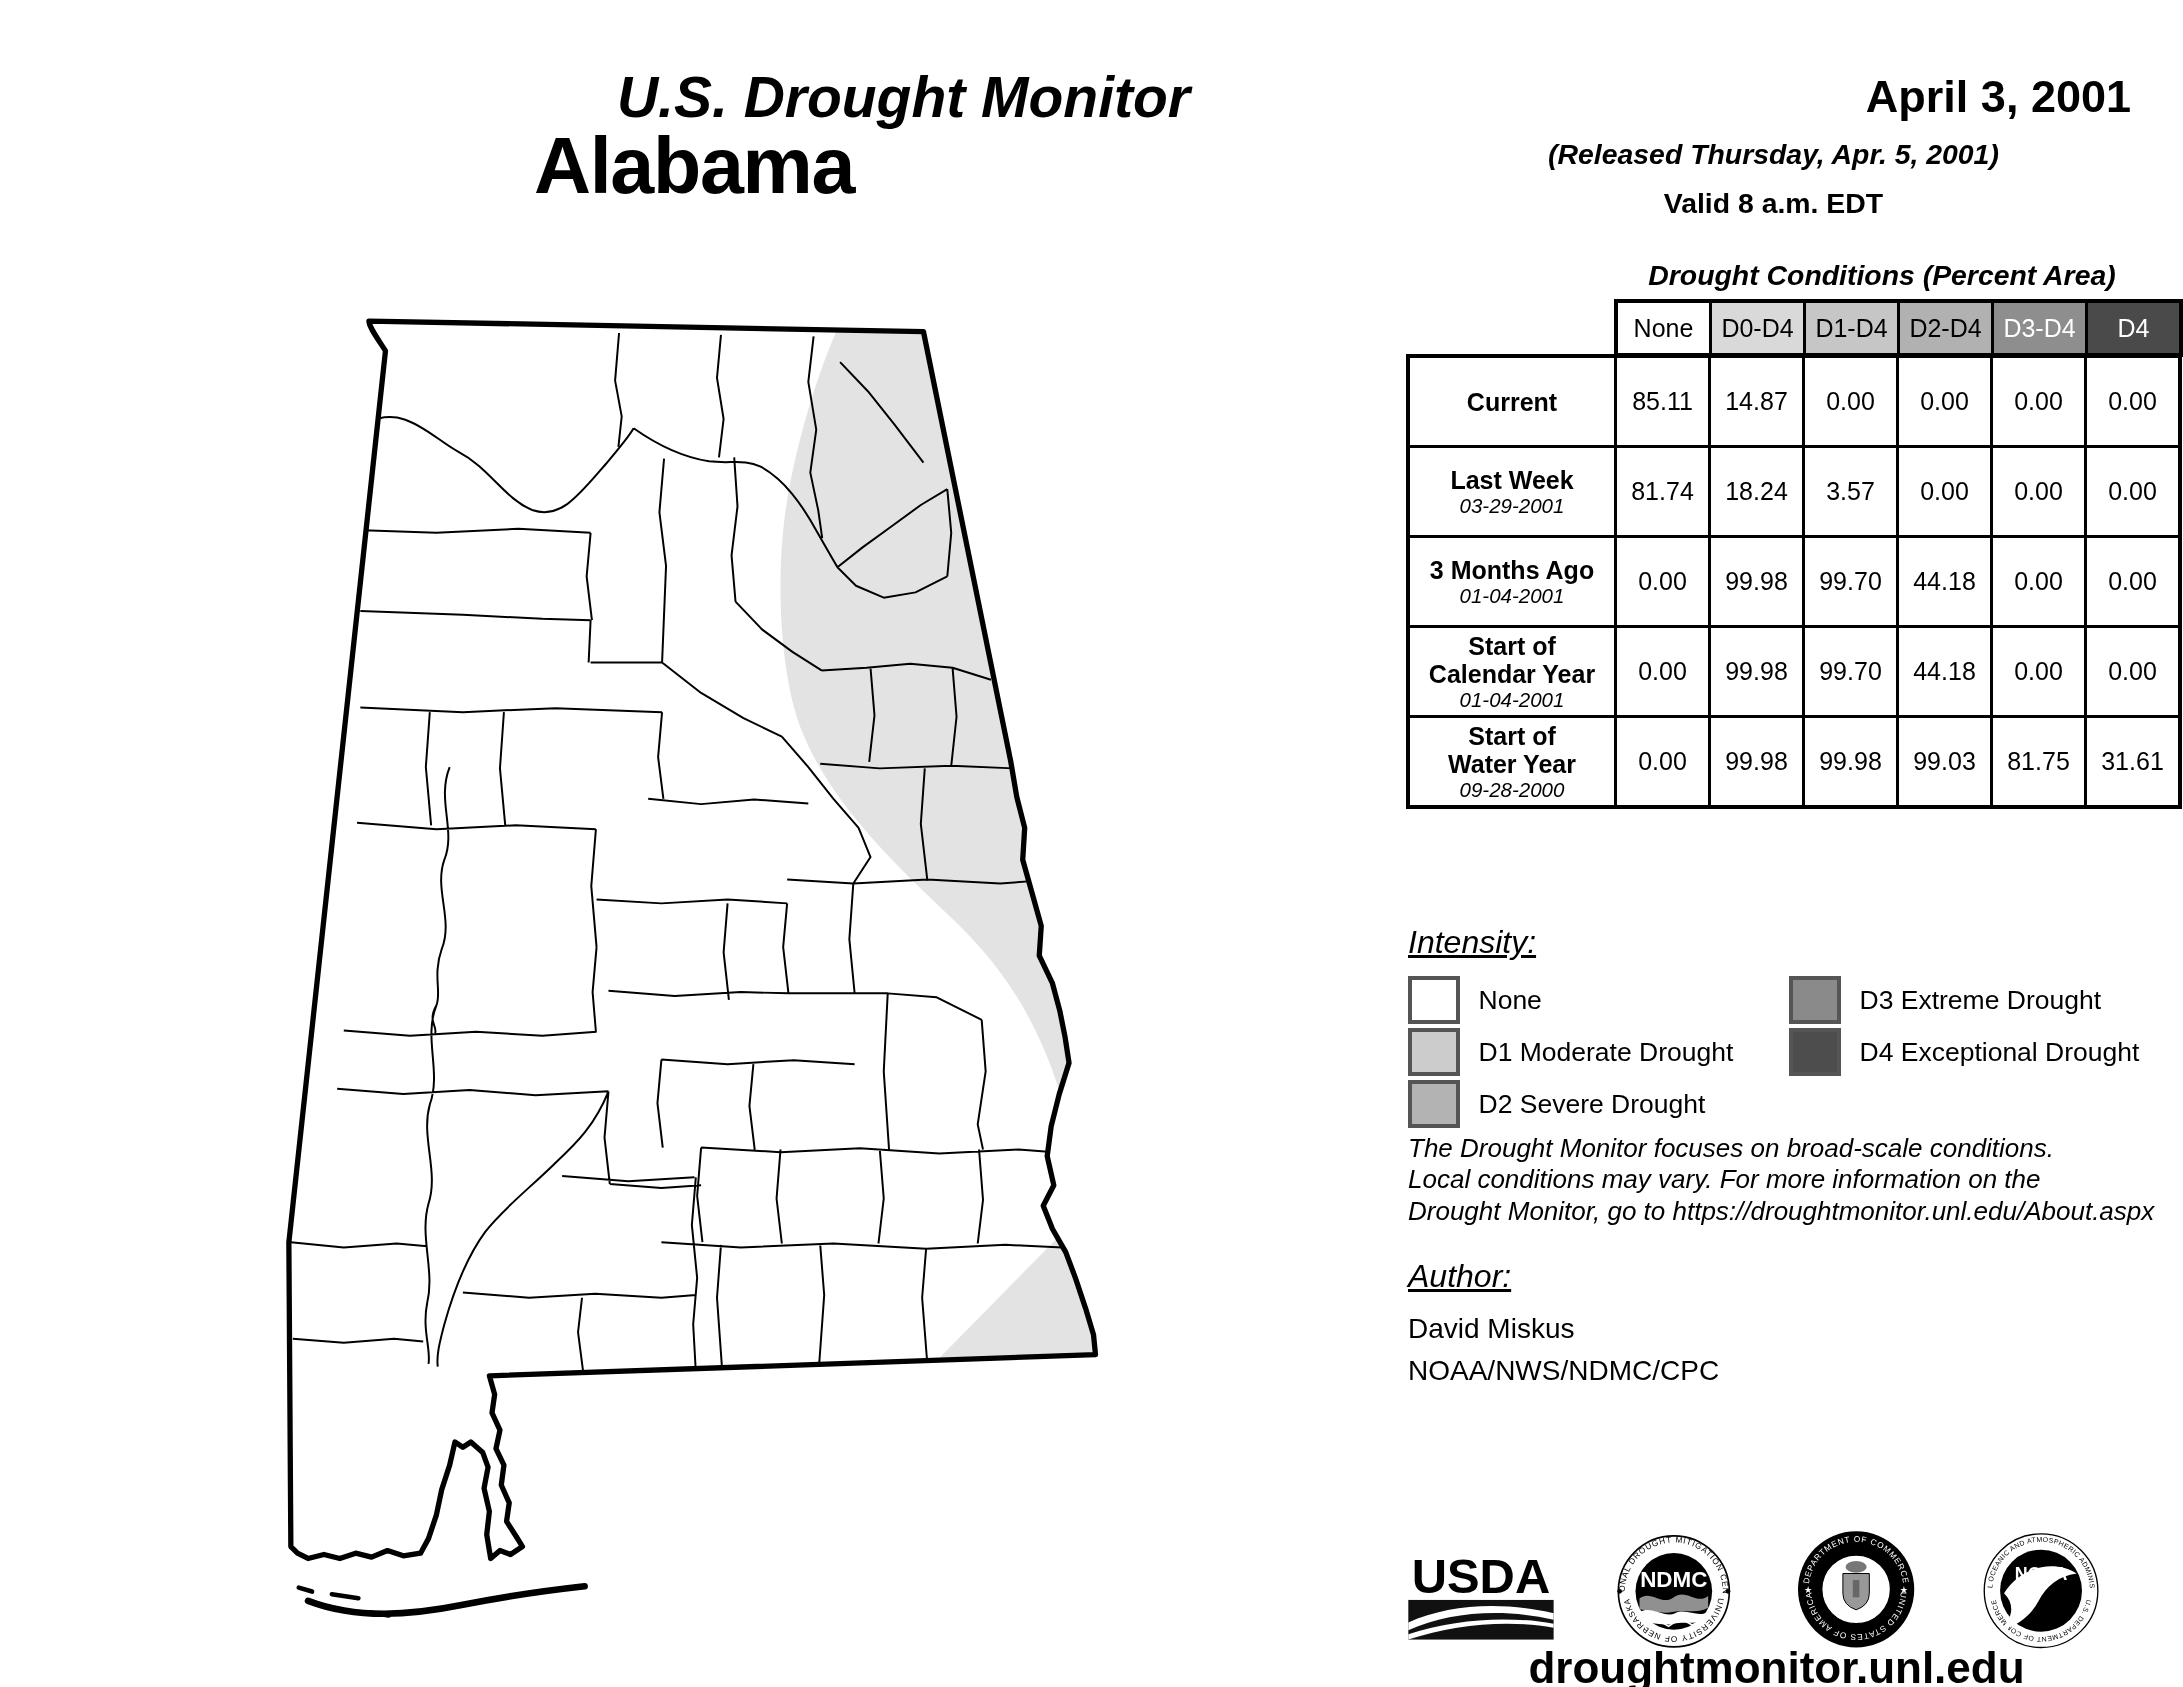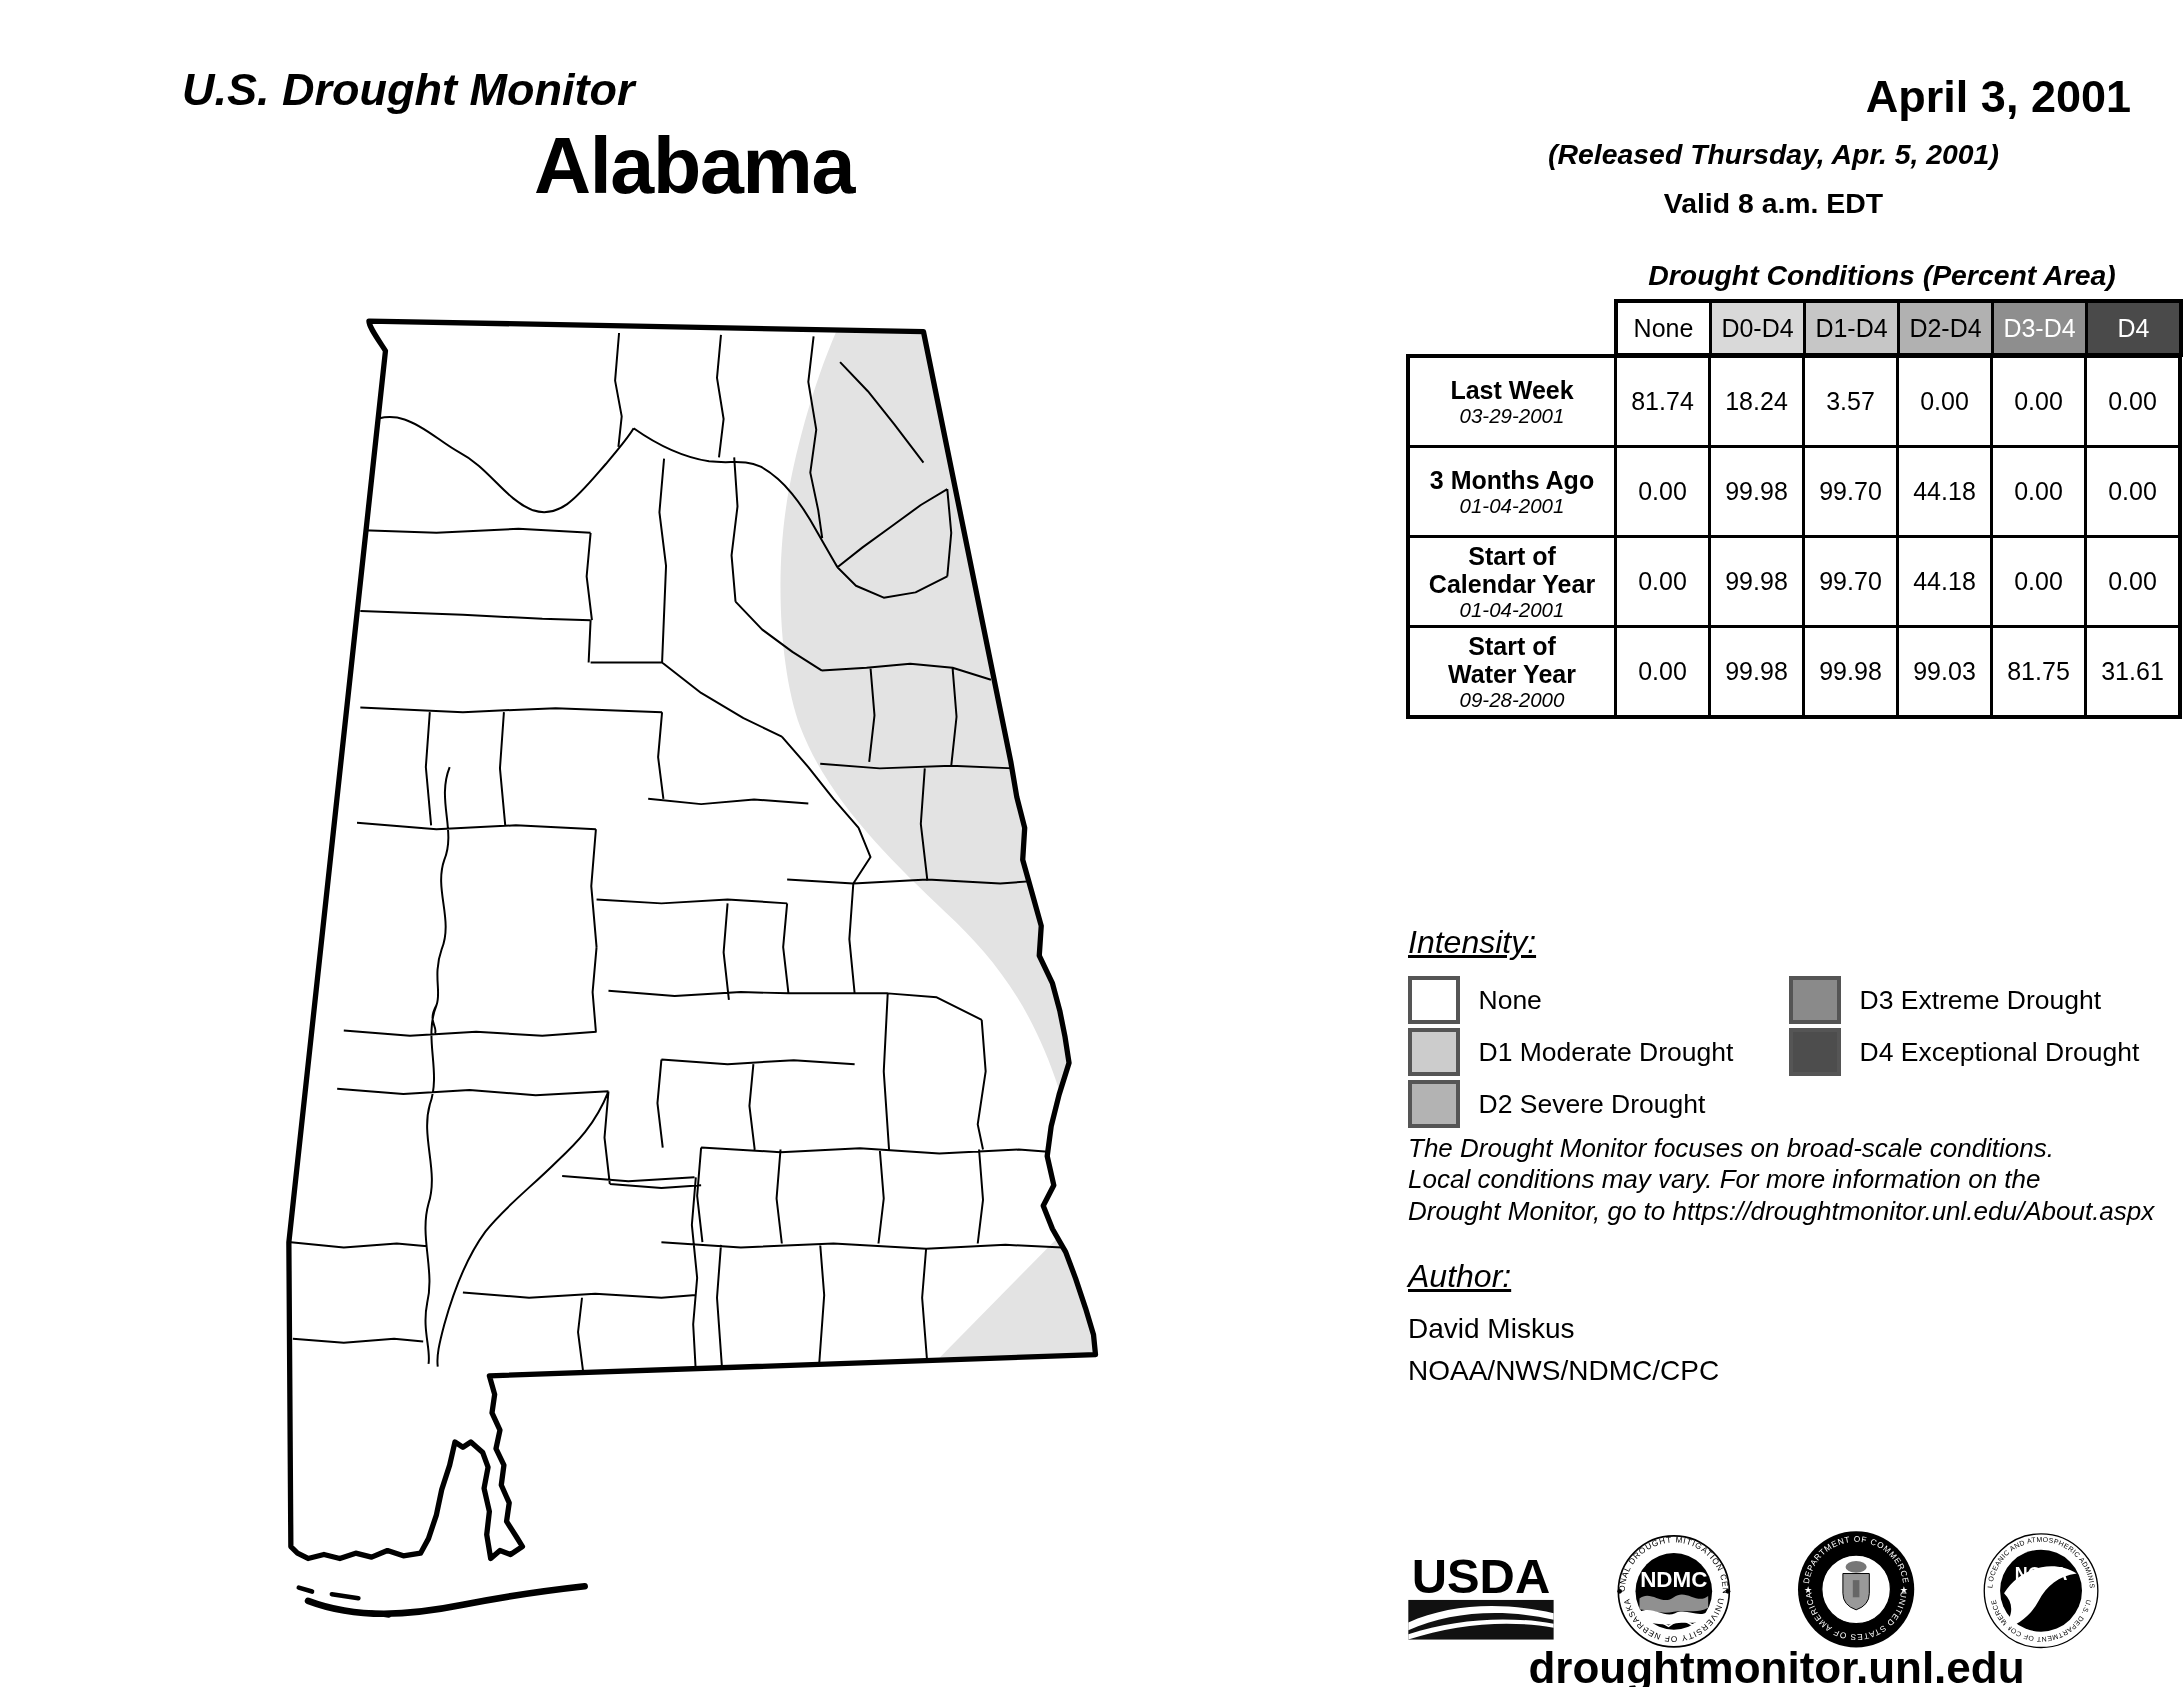--- a/index.html
+++ b/index.html
@@ -1,19 +1,19 @@
 <!DOCTYPE html>
 <html style="font-size:10.6px"><head>
 <meta charset="utf-8">
 <style>
   html,body{margin:0;padding:0;width:2183px;height:1687px;background:#fff;overflow:hidden;
     font-family:"Liberation Sans",sans-serif;color:#000;}
   .abs{position:absolute;}
   
-  #title1{left:182px;top:64px;width:992px;text-align:left;font-size:45px;font-weight:bold;font-style:italic;}
+  #title1{left:198px;top:64px;width:992px;text-align:right;font-size:57px;font-weight:bold;font-style:italic;}
   #title2{left:198px;top:120px;width:992px;text-align:center;font-size:79px;font-weight:bold;letter-spacing:-1.3px;}
   #dateMain{left:1416px;top:71px;width:715px;text-align:right;font-size:45px;font-weight:bold;}
   #dateReleased{left:1416px;top:138px;width:715px;text-align:center;font-size:28.4px;font-weight:bold;font-style:italic;}
   #dateValid{left:1416px;top:187px;width:715px;text-align:center;font-size:28.4px;font-weight:bold;}
   
   #tblTitle{left:1614px;top:259px;width:536px;text-align:center;font-size:28.4px;font-weight:600;font-style:italic;}
   table{border-collapse:collapse;table-layout:fixed;}
   #hdrTable{left:1614px;top:299px;border:4px solid #000;}
   #hdrTable td{border:3.3px solid #000;width:89px;height:48px;text-align:center;font-size:25px;}
   #bodyTable{left:1406px;top:354px;border:4.6px solid #000;}
@@ -153,20 +153,32 @@
     <td style="background-color: rgb(198, 198, 198);">D1-D4</td>
     <td style="background-color: rgb(177, 177, 177);">D2-D4</td>
     <td class="hdr-dark" style="background-color: rgb(142, 142, 142);">D3-D4</td>
     <td class="hdr-dark" style="background-color: rgb(74, 74, 74);">D4</td>
   </tr>
 </tbody>
   </table>
 
 <table class="abs" id="bodyTable">
   <tbody>
+      <tr>
+    <td class="lab">
+          <div class="rl">Current</div>
+          <div class="rd"></div>
+        </td>
+    <td class="val">85.11</td>
+    <td class="val">14.87</td>
+    <td class="val">0.00</td>
+    <td class="val">0.00</td>
+    <td class="val">0.00</td>
+    <td class="val">0.00</td>
+  </tr>
   <tr>
     <td class="lab">
           <div class="rl">Last Week</div>
           <div class="rd">03-29-2001</div>
         </td>
     <td class="val">81.74</td>
     <td class="val">18.24</td>
     <td class="val">3.57</td>
     <td class="val">0.00</td>
     <td class="val">0.00</td>

